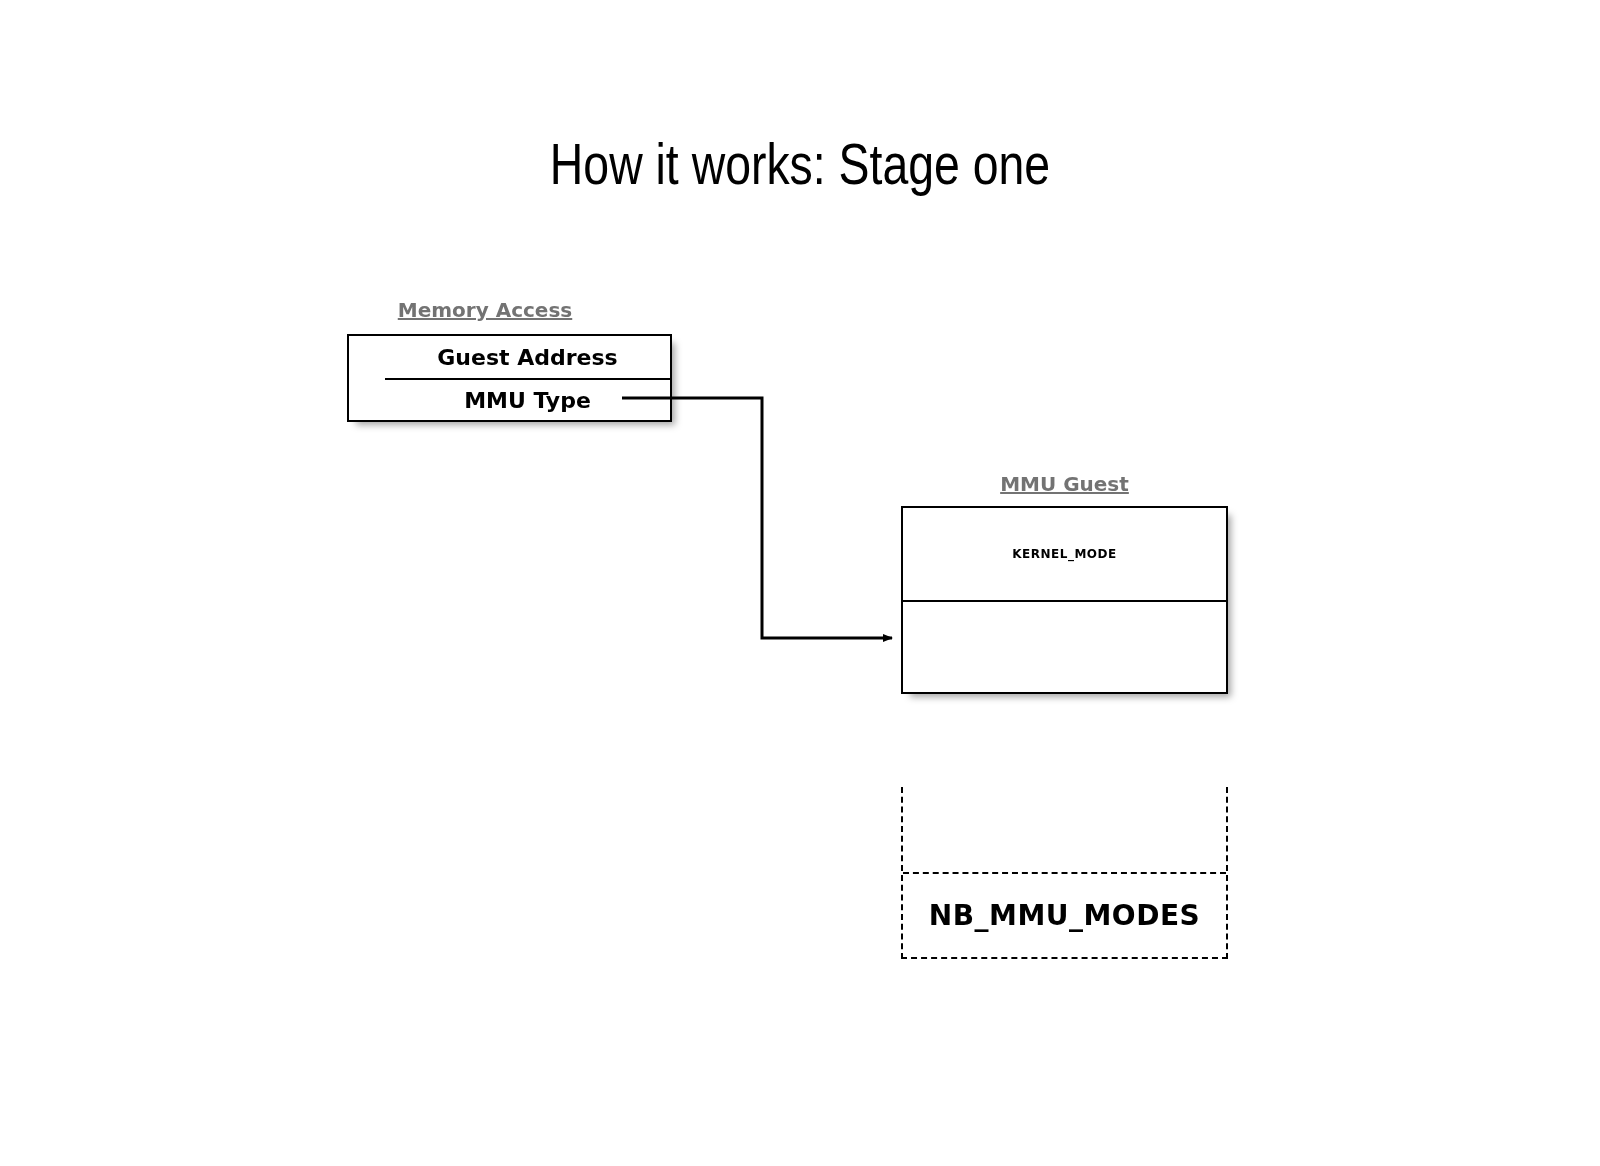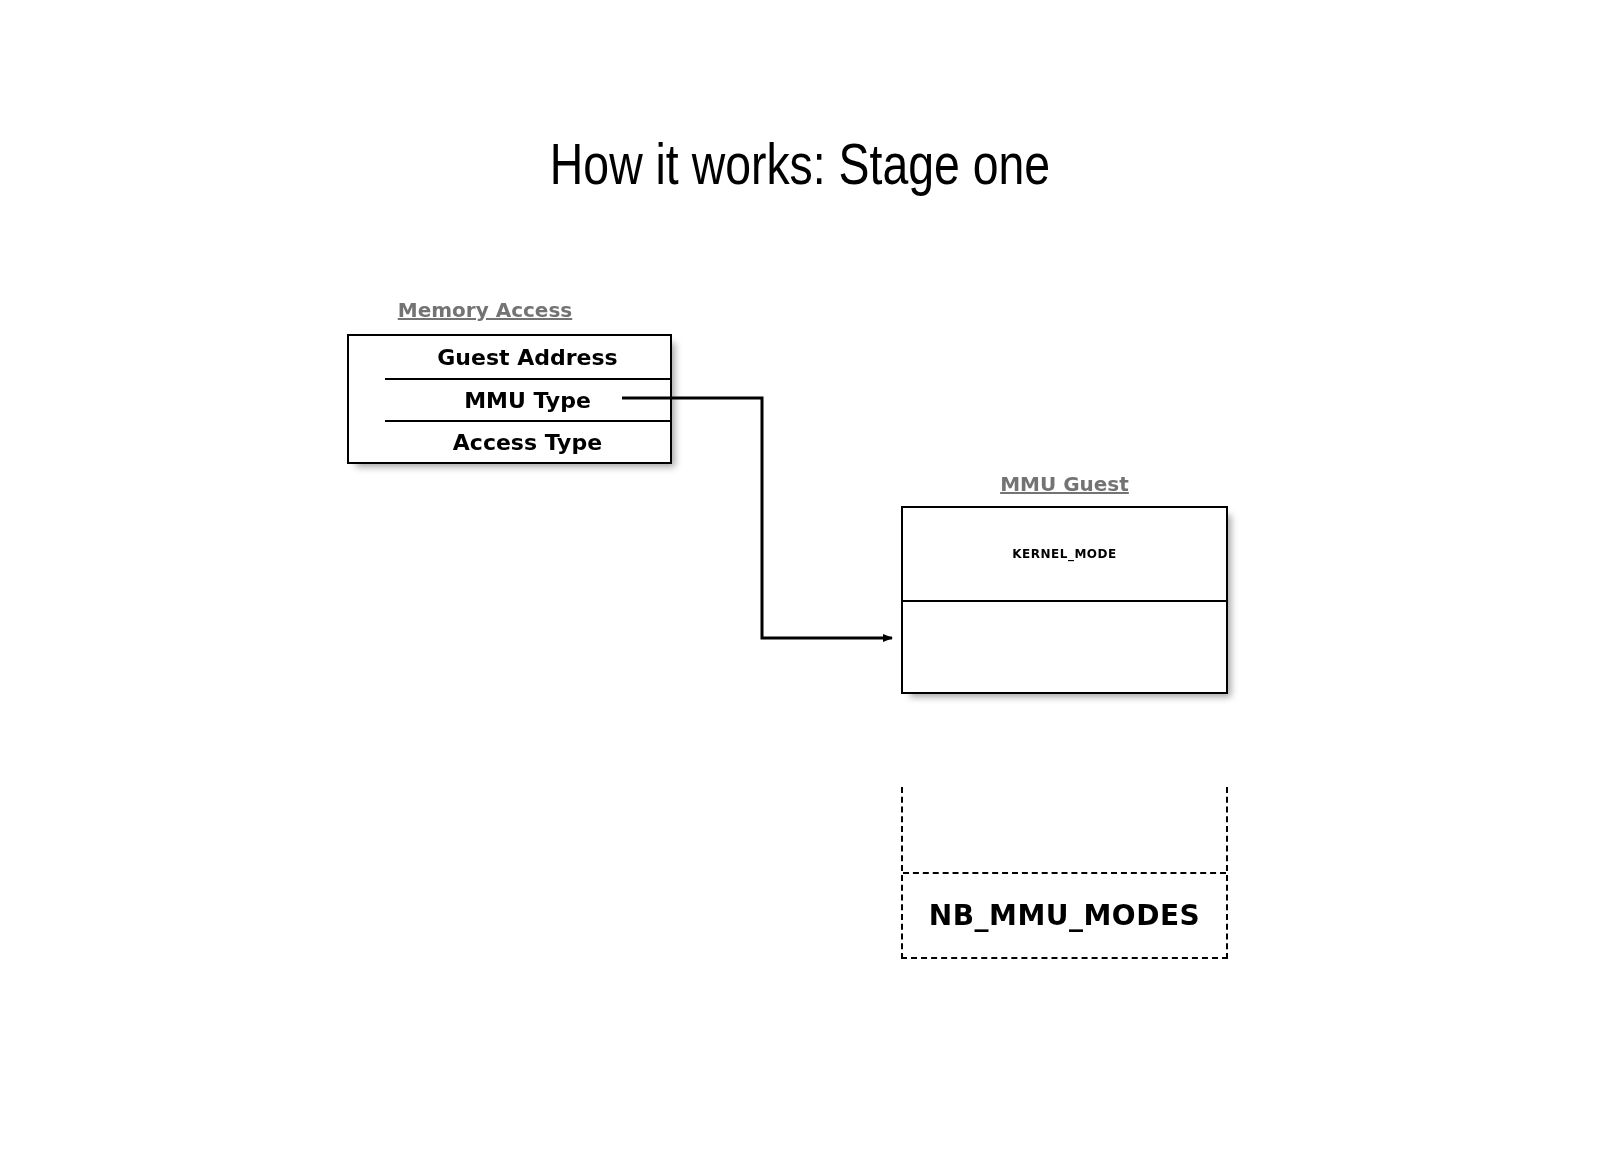--- a/index.html
+++ b/index.html
@@ -118,21 +118,20 @@
 </head>
 <body>
 
 <div id="slide-title">How it works: Stage one</div>
 
 <div class="caption" id="memory-access-caption" style="left:347px; top:298px; width:276px;">Memory Access</div>
 
 <div class="stack solid" id="memory-access-stack">
   <div class="row">Guest Address</div>
   <div class="row">MMU Type</div>
-  <div class="row">Access Type</div>
 </div>
 
 <svg id="connector-arrow" viewBox="0 0 320 300">
   <defs>
     <marker id="arrowhead" markerWidth="10" markerHeight="8" refX="9" refY="4" orient="auto" markerUnits="userSpaceOnUse">
       <path d="M0,0 L10,4 L0,8 z" fill="#000000"></path>
     </marker>
   </defs>
   <polyline points="22,28 162,28 162,268 292,268" fill="none" stroke="#000000" stroke-width="3" marker-end="url(#arrowhead)"></polyline>
 </svg>

